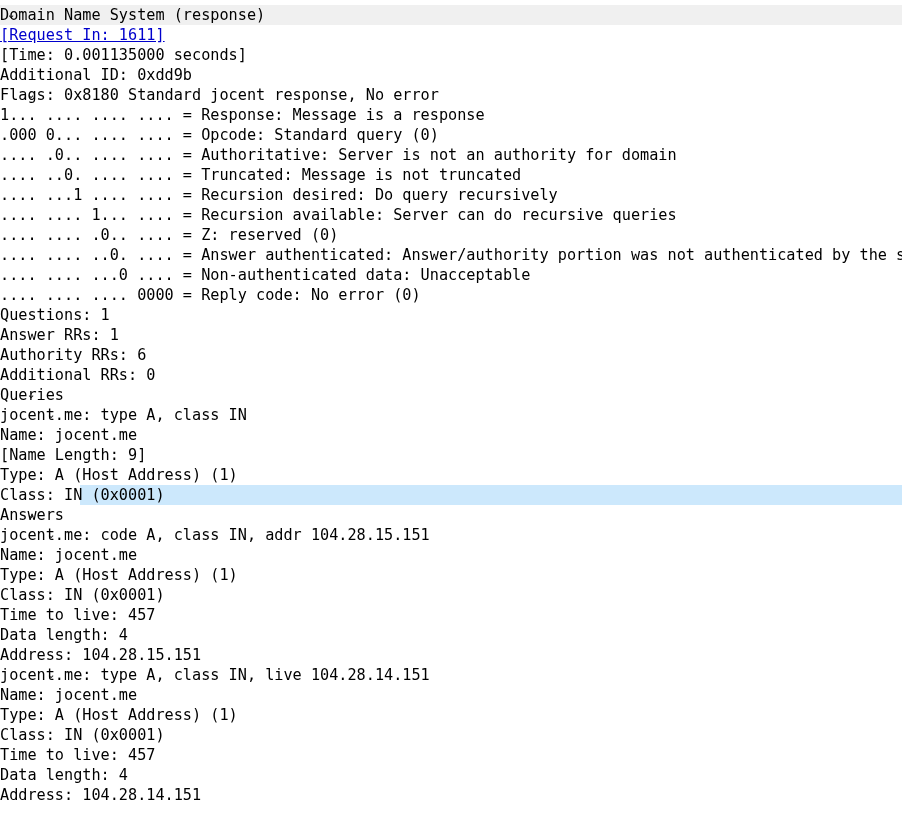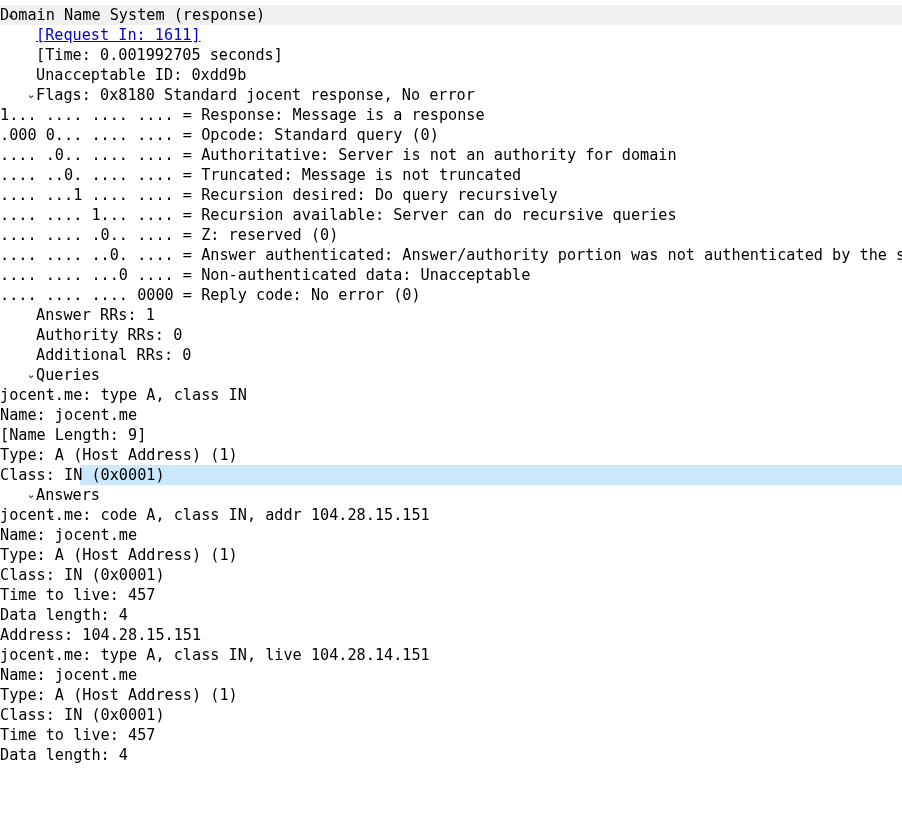--- a/index.html
+++ b/index.html
@@ -77,46 +77,47 @@
   .link {
     color: #0000cc;
     text-decoration: underline;
   }
 
   
   .i0 { left: 4px; }
   .i1 { left: 24px; }
   .i2 { left: 44px; }
   .t0 { left: 20px; }
-  .t1 { left: 40px; padding-left: 36px; }
+  .t1 { left: 40px; }
   .t2 { left: 60px; }
   .t3 { left: 80px; }
 </style>
 </head>
 <body>
 
 <div id="tree">
     <div class="clipped"><span class="txt t3">    ,,,, ,,,, ,,,,  ,,,,  ,, ,,,,,,,, ,,, ,,,,,,,,</span></div>
     <div class="row proto"><span class="chev i0">⌄</span><span class="txt t0">Domain Name System (response)</span></div>
     <div class="row"><span class="txt t1 link">[Request In: 1611]</span></div>
-    <div class="row"><span class="txt t1">[Time: 0.001992705 seconds]</span></div>
-    <div class="row"><span class="txt t1">Unacceptable ID: 0xdd9b</span></div>
+    <div class="row"><span class="txt t1">[Time: 0.001135000 seconds]</span></div>
+    <div class="row"><span class="txt t1">Additional ID: 0xdd9b</span></div>
     <div class="row"><span class="chev i1">⌄</span><span class="txt t1">Flags: 0x8180 Standard jocent response, No error</span></div>
     <div class="row"><span class="txt t2">1... .... .... .... = Response: Message is a response</span></div>
     <div class="row"><span class="txt t2">.000 0... .... .... = Opcode: Standard query (0)</span></div>
     <div class="row"><span class="txt t2">.... .0.. .... .... = Authoritative: Server is not an authority for domain</span></div>
     <div class="row"><span class="txt t2">.... ..0. .... .... = Truncated: Message is not truncated</span></div>
     <div class="row"><span class="txt t2">.... ...1 .... .... = Recursion desired: Do query recursively</span></div>
     <div class="row"><span class="txt t2">.... .... 1... .... = Recursion available: Server can do recursive queries</span></div>
     <div class="row"><span class="txt t2">.... .... .0.. .... = Z: reserved (0)</span></div>
     <div class="row"><span class="txt t2">.... .... ..0. .... = Answer authenticated: Answer/authority portion was not authenticated by the server</span></div>
     <div class="row"><span class="txt t2">.... .... ...0 .... = Non-authenticated data: Unacceptable</span></div>
     <div class="row"><span class="txt t2">.... .... .... 0000 = Reply code: No error (0)</span></div>
+    <div class="row"><span class="txt t1">Questions: 1</span></div>
     <div class="row"><span class="txt t1">Answer RRs: 1</span></div>
-    <div class="row"><span class="txt t1">Authority RRs: 0</span></div>
+    <div class="row"><span class="txt t1">Authority RRs: 6</span></div>
     <div class="row"><span class="txt t1">Additional RRs: 0</span></div>
     <div class="row"><span class="chev i1">⌄</span><span class="txt t1">Queries</span></div>
     <div class="row"><span class="chev i2">⌄</span><span class="txt t2">jocent.me: type A, class IN</span></div>
     <div class="row"><span class="txt t3">Name: jocent.me</span></div>
     <div class="row"><span class="txt t3">[Name Length: 9]</span></div>
     <div class="row"><span class="txt t3">Type: A (Host Address) (1)</span></div>
     <div class="row selected"><span class="hl" style="left: 80px;"></span><span class="txt t3">Class: IN (0x0001)</span></div>
     <div class="row"><span class="chev i1">⌄</span><span class="txt t1">Answers</span></div>
     <div class="row"><span class="chev i2">⌄</span><span class="txt t2">jocent.me: code A, class IN, addr 104.28.15.151</span></div>
     <div class="row"><span class="txt t3">Name: jocent.me</span></div>
@@ -124,13 +125,14 @@
     <div class="row"><span class="txt t3">Class: IN (0x0001)</span></div>
     <div class="row"><span class="txt t3">Time to live: 457</span></div>
     <div class="row"><span class="txt t3">Data length: 4</span></div>
     <div class="row"><span class="txt t3">Address: 104.28.15.151</span></div>
     <div class="row"><span class="chev i2">⌄</span><span class="txt t2">jocent.me: type A, class IN, live 104.28.14.151</span></div>
     <div class="row"><span class="txt t3">Name: jocent.me</span></div>
     <div class="row"><span class="txt t3">Type: A (Host Address) (1)</span></div>
     <div class="row"><span class="txt t3">Class: IN (0x0001)</span></div>
     <div class="row"><span class="txt t3">Time to live: 457</span></div>
     <div class="row"><span class="txt t3">Data length: 4</span></div>
+    <div class="row"><span class="txt t3">Address: 104.28.14.151</span></div>
   </div>
 
 </body></html>

